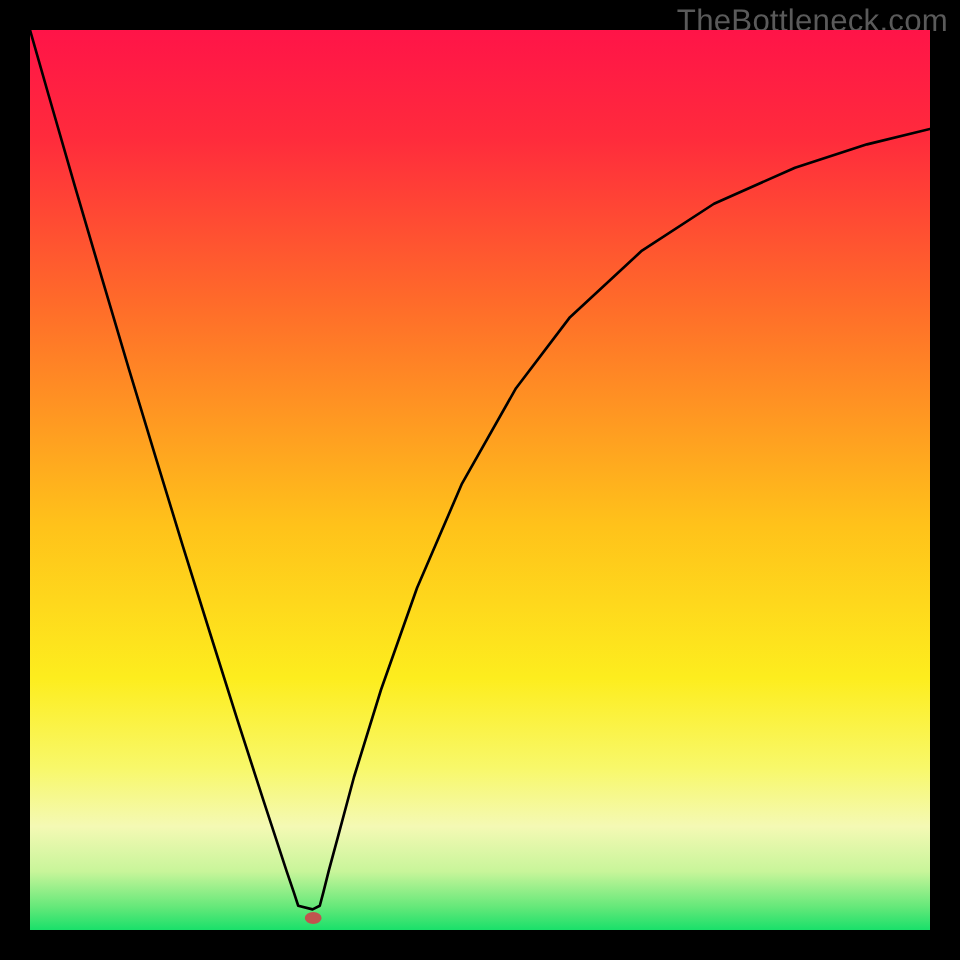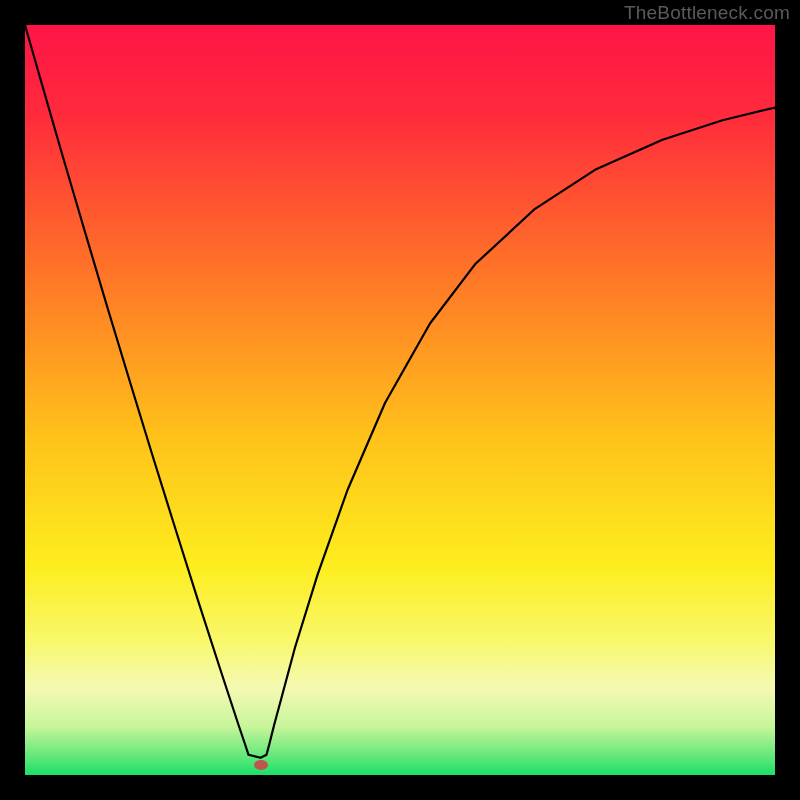--- a/index.html
+++ b/index.html
@@ -43,21 +43,21 @@
     width: 14px;
     height: 10px;
     border-radius: 50% / 50%;
     transform: translate(-50%, -50%);
   }
   .watermark {
     position: absolute;
     top: 2px;
     right: 10px;
     color: #5a5a5a;
-    font-size: 19px;
+    font-size: 26px;
     font-weight: 500;
     letter-spacing: 0.2px;
     user-select: none;
   }
 </style>
 </head>
 <body>
 
 <div class="stage">
   <div class="watermark">TheBottleneck.com</div>

